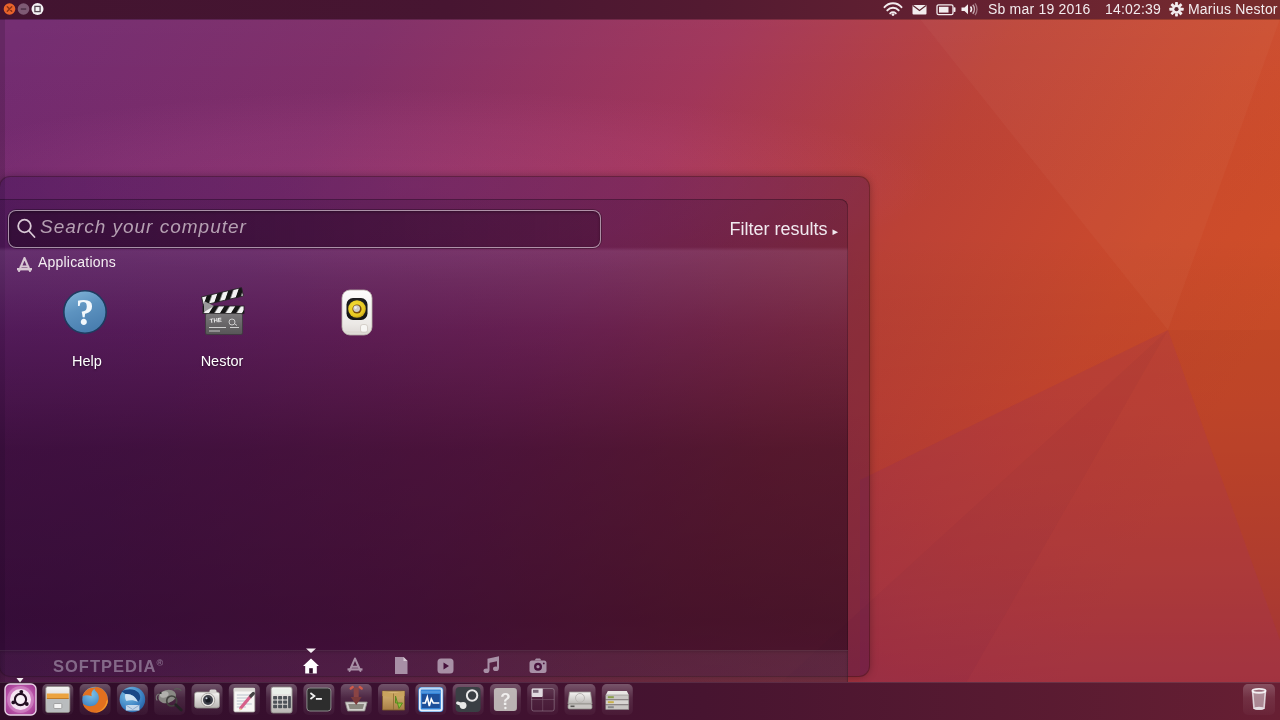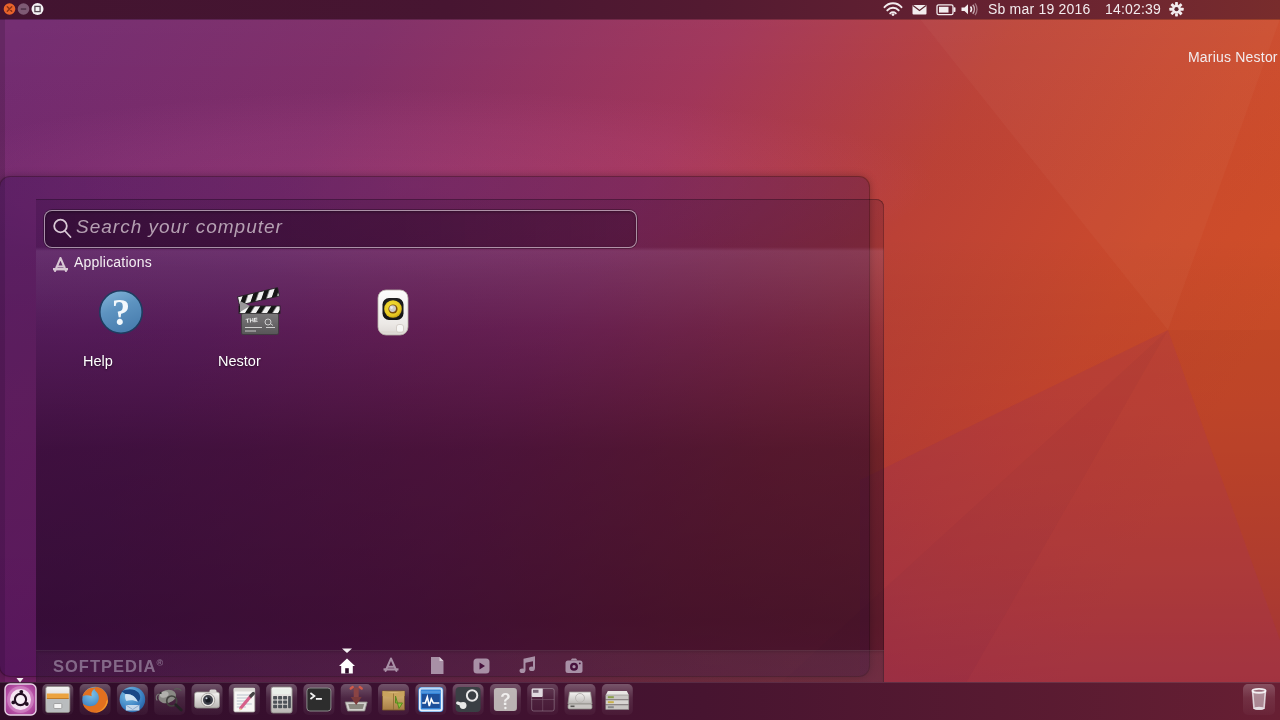--- a/index.html
+++ b/index.html
@@ -21,32 +21,31 @@
   #dashframe { left:0; top:177px; width:869px; height:499px;
     background: rgba(30,5,75,0.28);
     border-radius: 10px;
     box-shadow: 0 0 0 1px rgba(20,0,15,0.30), 0 0 8px rgba(0,0,0,0.35);
   }
   #dashcontent { left:0; top:199px; width:848px; height:483px;
     border-radius: 0 8px 0 0;
     background:
       linear-gradient(180deg, rgba(30,0,44,0.18) 0px, rgba(30,0,44,0.18) 48px, rgba(125,90,140,0.28) 52px, rgba(60,20,75,0.27) 130px, rgba(22,0,26,0.43) 250px, rgba(16,0,18,0.49) 420px, rgba(18,0,22,0.45) 100%);
     box-shadow: inset 0 1px 0 rgba(0,0,0,0.25), inset -1px 0 0 rgba(0,0,0,0.2);
-    margin-left: 36px;
   }
   #searchbar { position:absolute; left:8px; top:11px; width:593px; height:38px;
     border:1px solid rgba(240,228,238,0.60); border-radius:8px;
     background: linear-gradient(90deg, rgba(20,0,20,0.45) 0%, rgba(26,1,24,0.38) 60%, rgba(34,3,30,0.30) 100%);
     box-shadow: 0 0 0 1px rgba(0,0,0,0.28), inset 0 1px 3px rgba(0,0,0,0.35);
   }
   #searchtxt { position:absolute; left:40px; top:17px; font-size:19px; font-style:italic; color:#b5a0b2; letter-spacing:1.0px; }
   #filter { position:absolute; top:11px; right:10px; height:38px; line-height:38px; color:#f1e9ef; font-size:18px; }
   #apps-head { position:absolute; left:38px; top:55px; color:#f4eef2; font-size:14px; letter-spacing:0.2px; }
 
-  .tile-label { position:absolute; color:#ffffff; font-size:14.5px; line-height:16px; text-shadow:0 1px 2px rgba(0,0,0,0.5); }
+  .tile-label { position:absolute; color:#ffffff; font-size:14.5px; text-align:center; line-height:16px; text-shadow:0 1px 2px rgba(0,0,0,0.5); }
 
   
   #lensbar { position:absolute; left:0; bottom:0; width:848px; height:32px;
     background: linear-gradient(90deg, rgba(255,200,220,0.05) 0%, rgba(255,200,220,0.11) 100%);
     box-shadow: inset 0 1px 0 rgba(255,255,255,0.06), inset 0 2px 3px rgba(0,0,0,0.15);
   }
 
   
   #launcher { left:0; top:682px; width:1280px; height:38px;
     background: linear-gradient(90deg, #2e0c27 0%, #3a1030 28%, #471430 55%, #571a31 78%, #671f33 100%);
@@ -93,20 +92,21 @@
 </svg>
 
 <div class="abs" id="dashframe"></div>
 <div class="abs" id="dashcontent">
   <div id="searchbar"></div>
   <svg width="26" height="26" viewBox="0 0 26 26" style="position:absolute;left:14px;top:17px;">
     <circle cx="10.5" cy="10" r="6.3" fill="none" stroke="#d9c9d6" stroke-width="1.8"></circle>
     <path d="M15 15 L20.5 21" stroke="#d9c9d6" stroke-width="1.8" stroke-linecap="round"></path>
   </svg>
   <span id="searchtxt">Search your computer</span>
+  <div id="filter">Filter results <span style="font-size:11px;">▸</span></div>
   <svg width="17" height="17" viewBox="0 0 17 17" style="position:absolute;left:16px;top:58px;">
     <path d="M8.5 1 L14 14 M8.5 1 L3 14 M4.6 9.5 L12.4 9.5" stroke="#d8c8d4" stroke-width="2" fill="none" stroke-linecap="round"></path>
     <path d="M1 12.2 L16 12.2" stroke="#d8c8d4" stroke-width="2.4" fill="none"></path>
   </svg>
   <div id="apps-head">Applications</div>
 
   <svg width="48" height="48" viewBox="0 0 48 48" style="position:absolute;left:63px;top:91px;">
     <defs>
       <linearGradient id="helpg" x1="0" y1="0" x2="0.4" y2="1">
         <stop offset="0" stop-color="#85b7da"></stop>
@@ -462,14 +462,14 @@
           <rect x="-7.2" y="-1.5" width="3" height="3" rx="0.6"></rect>
           <rect x="4.2" y="-1.5" width="3" height="3" rx="0.6"></rect>
         </g>
       </g>
       <circle r="4.6" fill="#f3ecee"></circle>
       <circle r="2.1" fill="#5d2530"></circle>
     </g>
   </svg>
   <span class="panel-txt" style="left:988px;">Sb mar 19 2016</span>
   <span class="panel-txt" style="left:1105px;">14:02:39</span>
-  <span class="panel-txt" style="left:1188px;margin-top:48px;">Marius Nestor</span>
+  <span class="panel-txt" style="left:1188px;">Marius Nestor</span>
 </div>
 
 </body></html>

